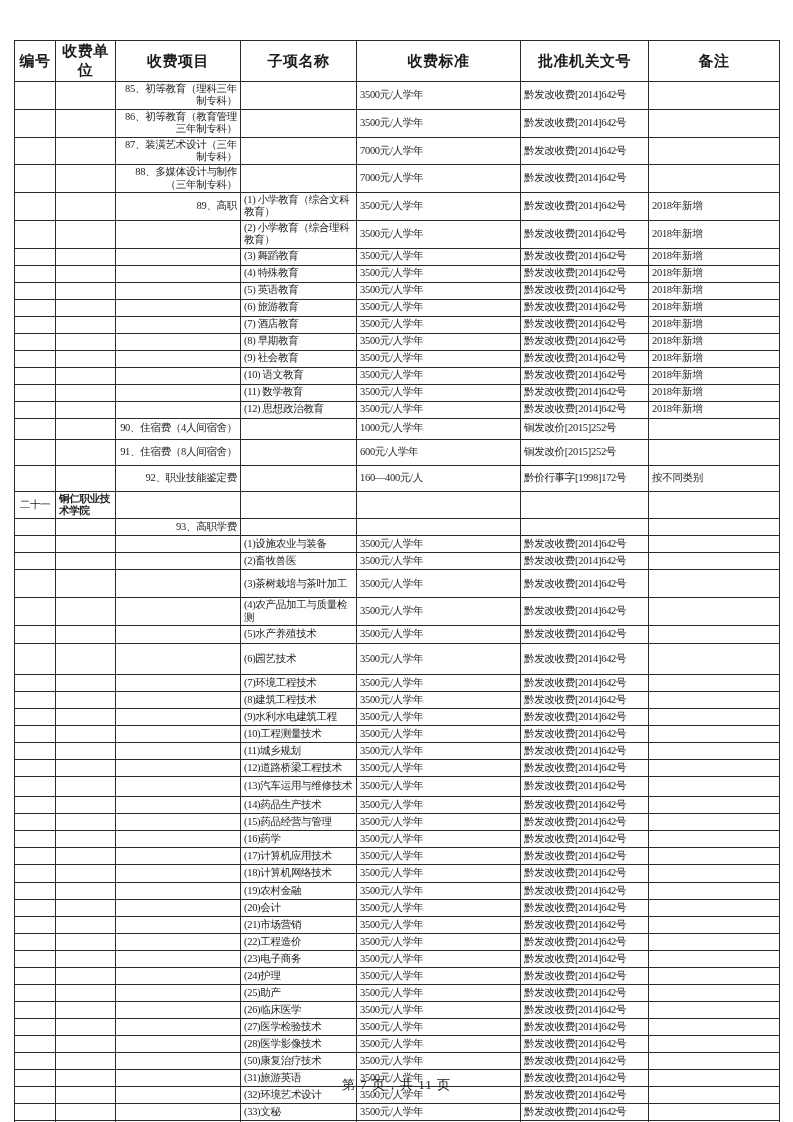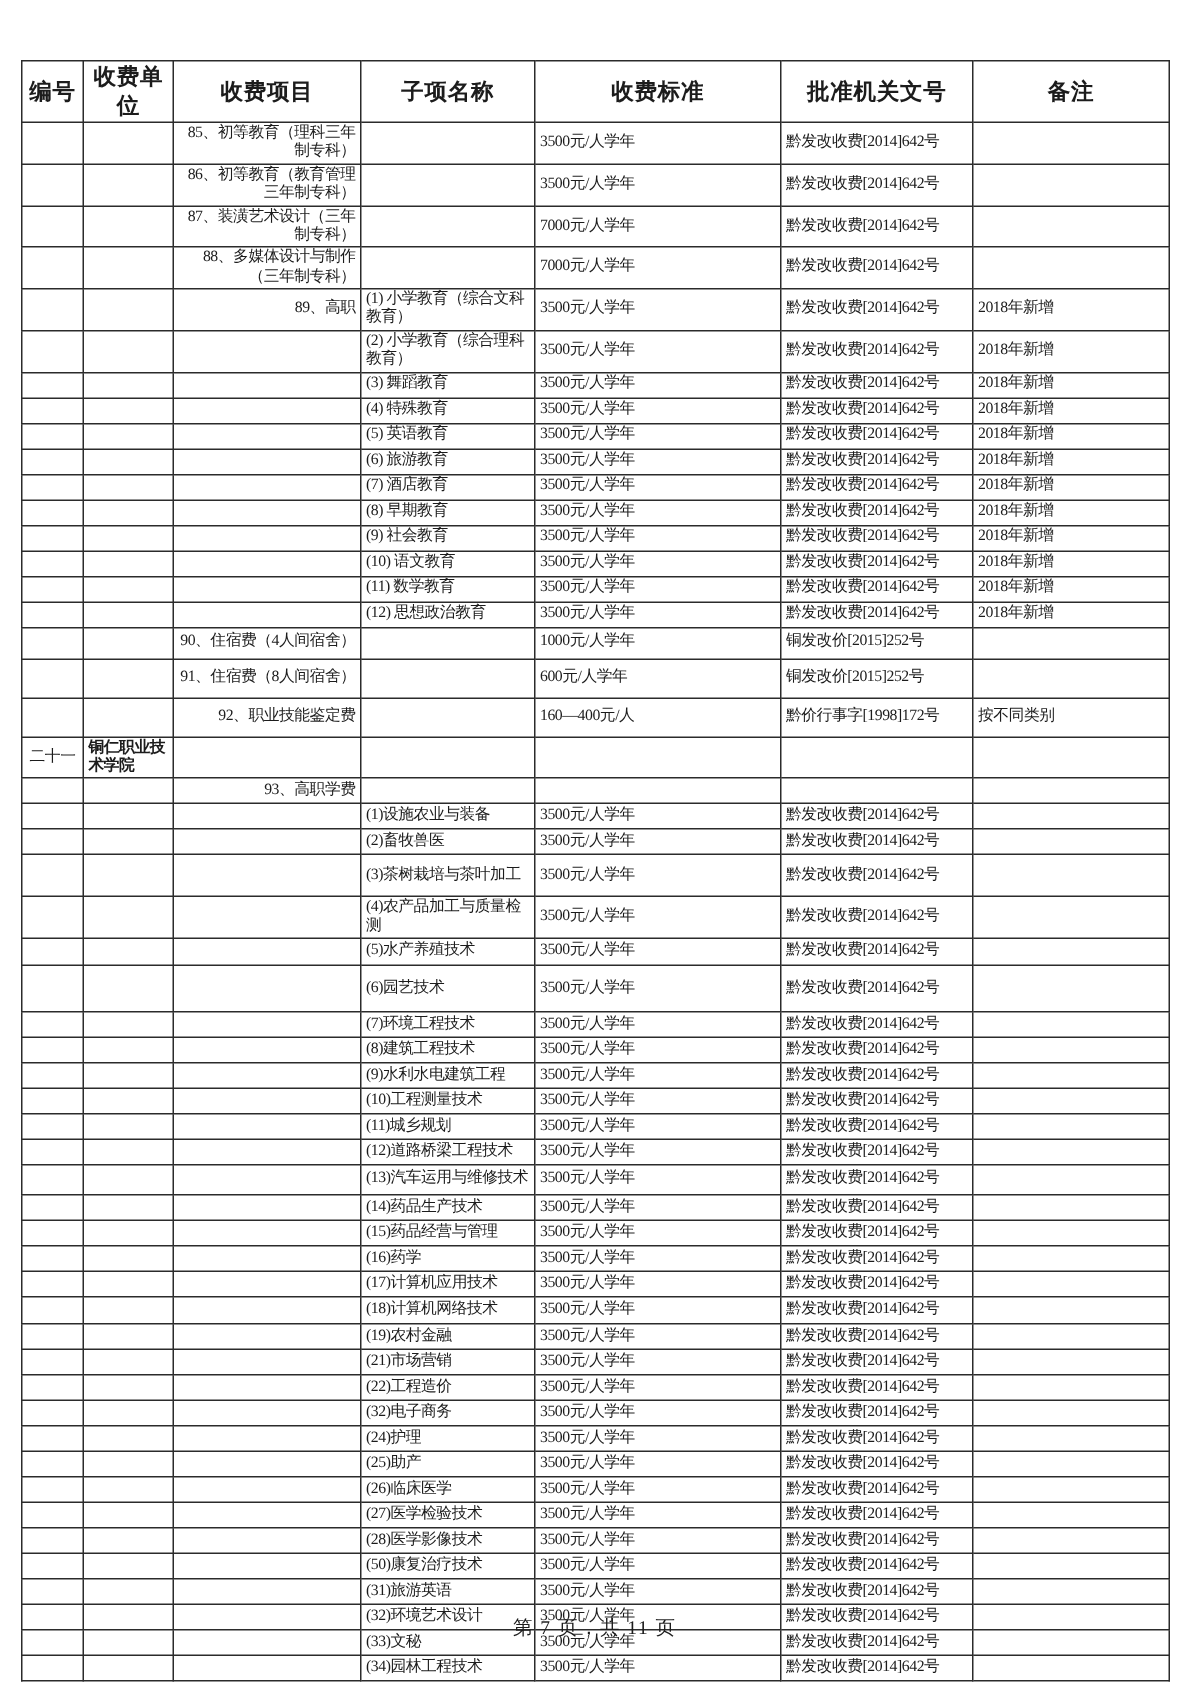--- a/index.html
+++ b/index.html
@@ -418,39 +418,48 @@
           <td class="col-item"></td>
           <td class="col-sub">(19)农村金融</td>
           <td class="col-std">3500元/人学年</td>
           <td class="col-doc">黔发改收费[2014]642号</td>
           <td class="col-note"></td>
         </tr>
         <tr>
           <td class="col-no"></td>
           <td class="col-unit"></td>
           <td class="col-item"></td>
+          <td class="col-sub">(20)会计</td>
+          <td class="col-std">3500元/人学年</td>
+          <td class="col-doc">黔发改收费[2014]642号</td>
+          <td class="col-note"></td>
+        </tr>
+        <tr>
+          <td class="col-no"></td>
+          <td class="col-unit"></td>
+          <td class="col-item"></td>
           <td class="col-sub">(21)市场营销</td>
           <td class="col-std">3500元/人学年</td>
           <td class="col-doc">黔发改收费[2014]642号</td>
           <td class="col-note"></td>
         </tr>
         <tr>
           <td class="col-no"></td>
           <td class="col-unit"></td>
           <td class="col-item"></td>
           <td class="col-sub">(22)工程造价</td>
           <td class="col-std">3500元/人学年</td>
           <td class="col-doc">黔发改收费[2014]642号</td>
           <td class="col-note"></td>
         </tr>
         <tr>
           <td class="col-no"></td>
           <td class="col-unit"></td>
           <td class="col-item"></td>
-          <td class="col-sub">(32)电子商务</td>
+          <td class="col-sub">(23)电子商务</td>
           <td class="col-std">3500元/人学年</td>
           <td class="col-doc">黔发改收费[2014]642号</td>
           <td class="col-note"></td>
         </tr>
         <tr>
           <td class="col-no"></td>
           <td class="col-unit"></td>
           <td class="col-item"></td>
           <td class="col-sub">(24)护理</td>
           <td class="col-std">3500元/人学年</td>

